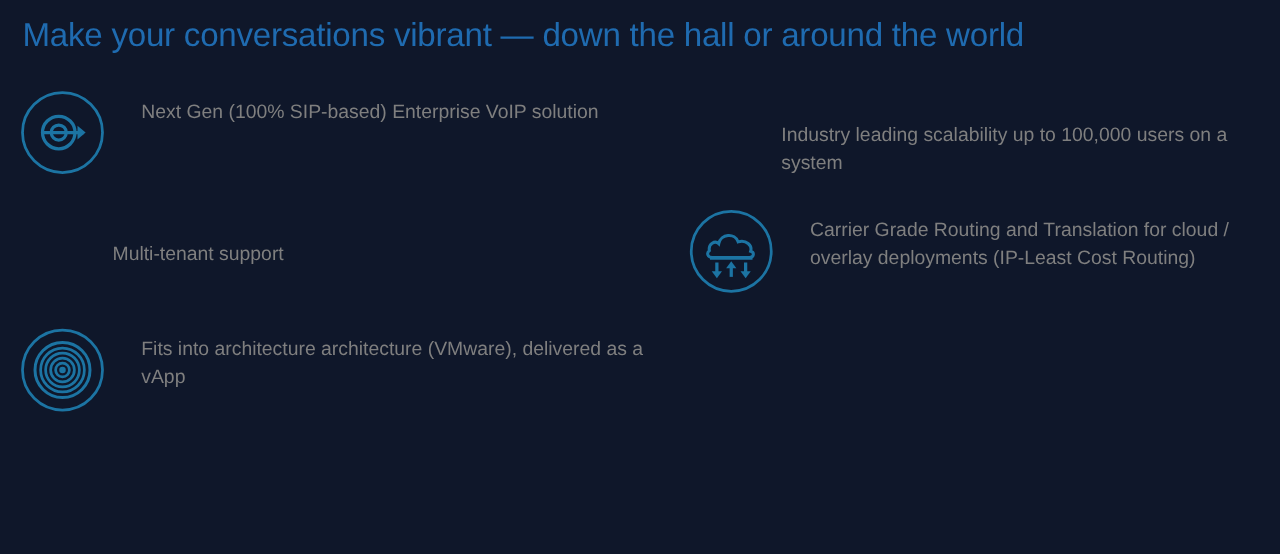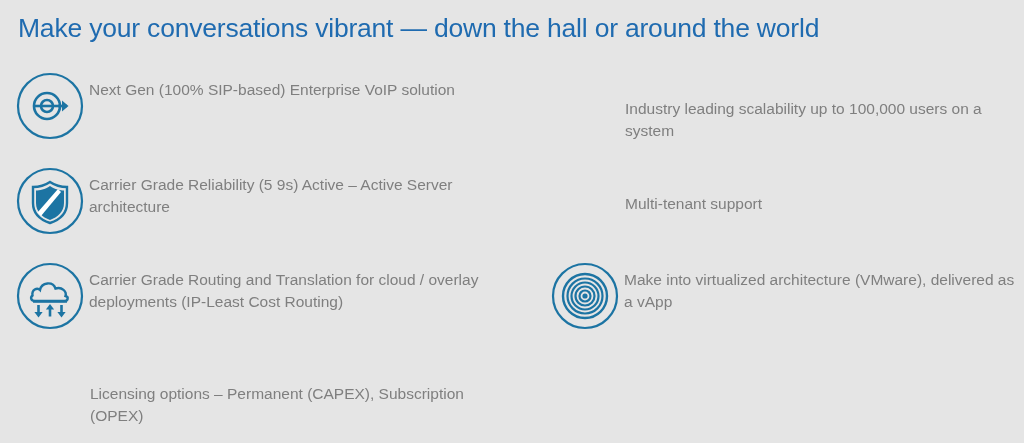--- a/index.html
+++ b/index.html
@@ -11,21 +11,21 @@
     width: 1024px;
     height: 443px;
     font-family: "Liberation Sans", sans-serif;
     overflow: hidden;
     position: relative;
   }
   .slide {
     width: 1024px;
     height: 443px;
     position: relative;
-    background: #e5e5e5;
+    background: #0f172a;
   }
   .slide-title {
     position: absolute;
     left: 18px;
     top: 12px;
     font-size: 26.5px;
     line-height: 32px;
     font-weight: 400;
     color: #1F6BB0;
     letter-spacing: -0.2px;
@@ -53,21 +53,21 @@
     margin-top: 8px;
     display: flex;
     align-items: center;
     justify-content: center;
   }
   .feature.col-right .feature-text {
     margin-left: 90px;
   }
   .feature-text {
     flex: 1 1 auto;
-    margin-left: 3px;
+    margin-left: 27px;
     margin-top: 17px;
     font-size: 15.5px;
     line-height: 22px;
     color: #7f7f7f;
     max-width: 410px;
     font-weight: 400;
   }
   .feature.col-right .feature-text {
     max-width: 395px;
     margin-top: 36px;
@@ -95,31 +95,20 @@
         </svg>
       </div>
       <div class="feature-text">Next Gen (100% SIP-based) Enterprise VoIP solution</div>
     </div>
 
     <div class="feature col-right">
 
       <div class="feature-text">Industry leading scalability up to 100,000 users on a system</div>
     </div>
 
-    <div class="feature col-left">
-      <div class="icon-wrap">
-        <svg width="72" height="72" viewBox="0 0 72 72">
-          <circle cx="36" cy="36" r="32" fill="none" stroke="#1C74A3" stroke-width="2.2"></circle>
-          <path d="M36 17 C30 21, 23 22, 19 22 L19 38 C19 49, 27 55, 36 58 C45 55, 53 49, 53 38 L53 22 C49 22, 42 21, 36 17 Z" fill="none" stroke="#1C74A3" stroke-width="2.4"></path>
-          <path d="M36 21 C31 24.5, 25.5 25.5, 22 25.5 L22 38 C22 47, 28.5 52.2, 36 55 C43.5 52.2, 50 47, 50 38 L50 25.5 C46.5 25.5, 41 24.5, 36 21 Z" fill="#1C74A3"></path>
-          <path d="M47 27 L27 51 L23.5 47.5 L44 24 Z" fill="#ffffff"></path>
-        </svg>
-      </div>
-      <div class="feature-text">Carrier Grade Reliability (5 9s) Active – Active Server architecture</div>
-    </div>
 
 
     <div class="feature col-right">
 
       <div class="feature-text">Multi-tenant support</div>
     </div>
 
     <div class="feature col-left">
       <div class="icon-wrap">
         <svg width="72" height="72" viewBox="0 0 72 72">
@@ -144,22 +133,18 @@
         <svg width="72" height="72" viewBox="0 0 72 72">
           <circle cx="36" cy="36" r="32" fill="none" stroke="#1C74A3" stroke-width="2.2"></circle>
           <circle cx="36" cy="36" r="22" fill="none" stroke="#1C74A3" stroke-width="2.4"></circle>
           <circle cx="36" cy="36" r="17.5" fill="none" stroke="#1C74A3" stroke-width="2.2"></circle>
           <circle cx="36" cy="36" r="13.5" fill="none" stroke="#1C74A3" stroke-width="2.2"></circle>
           <circle cx="36" cy="36" r="9.5" fill="none" stroke="#1C74A3" stroke-width="2.2"></circle>
           <circle cx="36" cy="36" r="5.5" fill="none" stroke="#1C74A3" stroke-width="2.2"></circle>
           <circle cx="36" cy="36" r="2.6" fill="#1C74A3"></circle>
         </svg>
       </div>
-      <div class="feature-text">Make into virtualized architecture (VMware), delivered as a vApp</div>
+      <div class="feature-text">Fits into architecture architecture (VMware), delivered as a vApp</div>
     </div>
 
-    <div class="feature col-right">
-
-      <div class="feature-text">Licensing options – Permanent (CAPEX), Subscription (OPEX)</div>
-    </div>
 
   </div>
 </div>
 
 </body></html>

